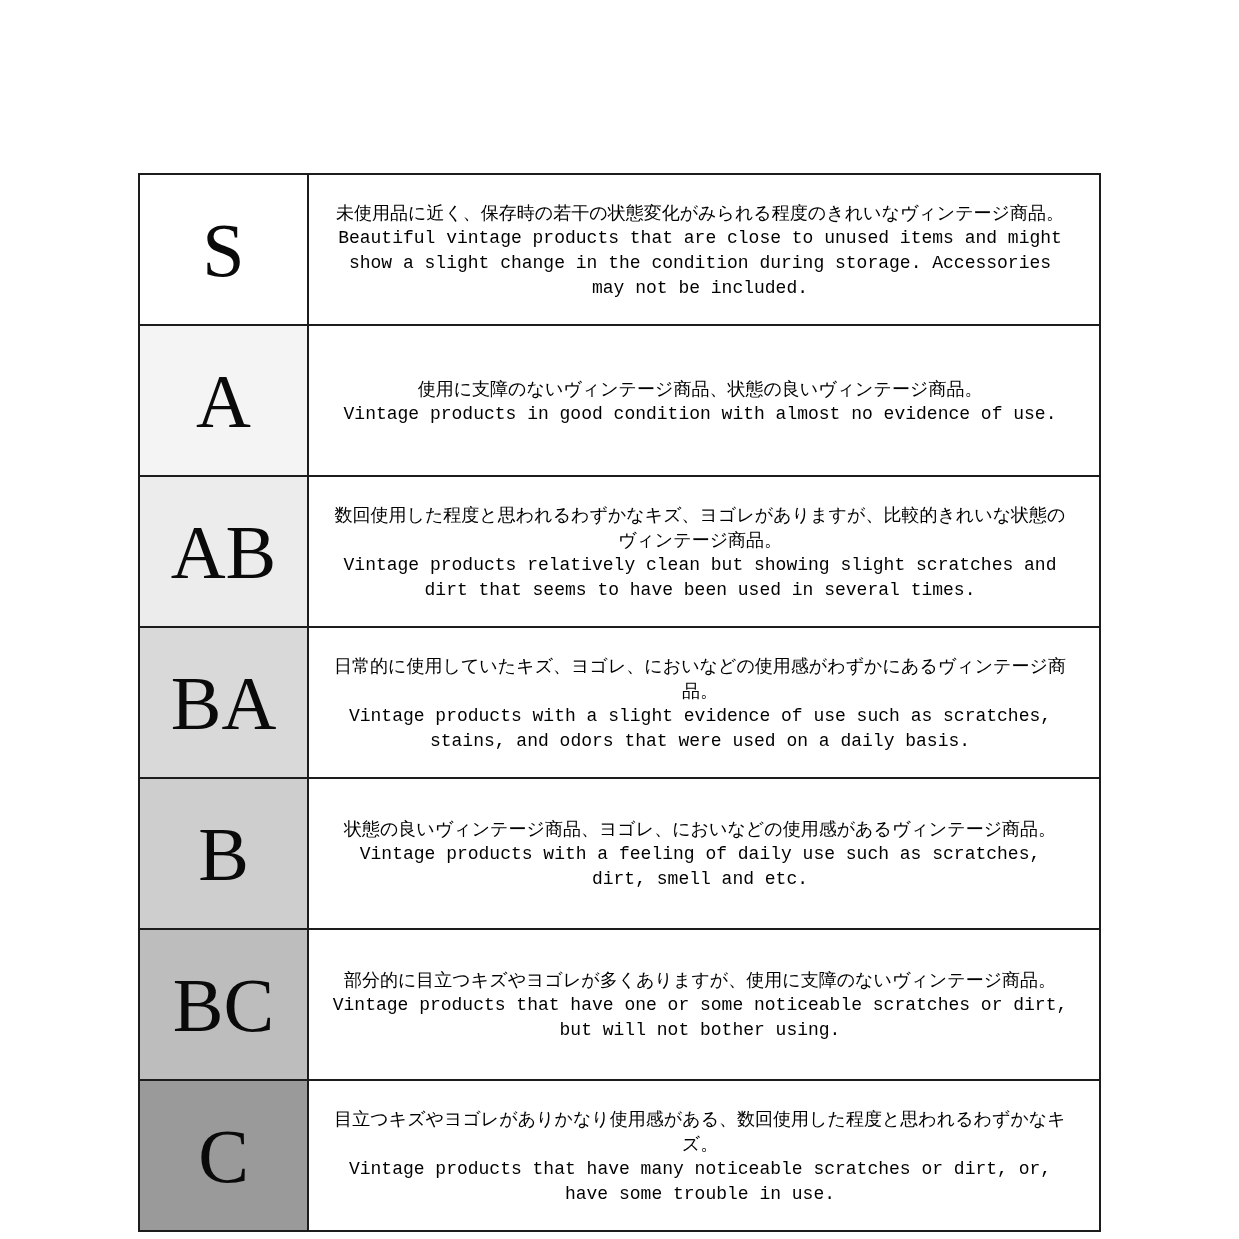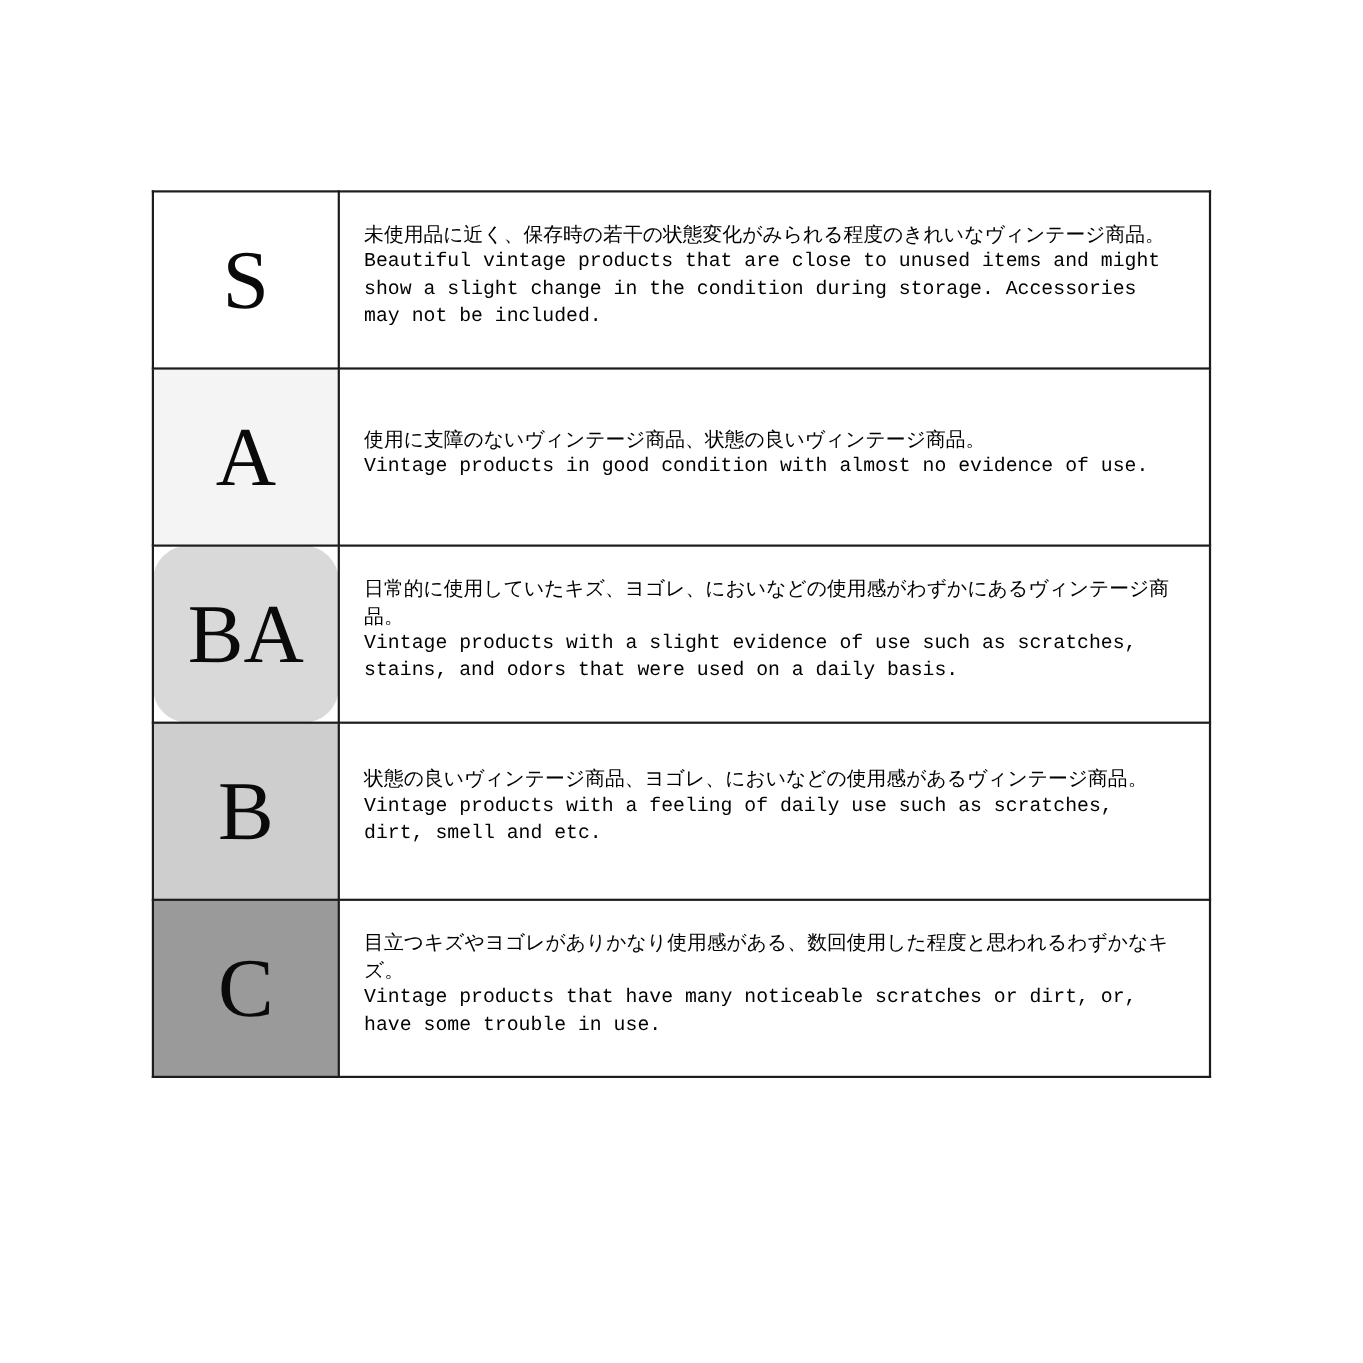--- a/index.html
+++ b/index.html
@@ -33,23 +33,24 @@
   }
   td.grade-cell {
     width: 167px;
     text-align: center;
     font-size: 76px;
     line-height: 1;
     padding: 0;
     color: #0a0a0a;
   }
   td.desc-cell {
-    padding: 14px 30px 22px 22px;
+    padding: 14px 30px 12px 22px;
     font-size: 18px;
     line-height: 25px;
+    text-align: center;
   }
   .jp-text {
     font-family: "Liberation Serif", "DejaVu Serif", serif;
   }
   .en-text {
     font-family: Liberation Mono, monospace;
   }
 </style>
 </head>
 <body>
@@ -65,31 +66,45 @@
         </td>
       </tr>
       <tr>
         <td class="grade-cell" style="background-color: rgb(244, 244, 244);">A</td>
         <td class="desc-cell">
           <div class="jp-text">使用に支障のないヴィンテージ商品、状態の良いヴィンテージ商品。</div>
           <div class="en-text">Vintage products in good condition with almost no evidence of use.</div>
         </td>
       </tr>
       <tr>
-        <td class="grade-cell" style="background-color: rgb(217, 217, 217); border-radius: 32px;">BA</td>
+        <td class="grade-cell" style="background-color: rgb(236, 236, 236);">AB</td>
+        <td class="desc-cell">
+          <div class="jp-text">数回使用した程度と思われるわずかなキズ、ヨゴレがありますが、比較的きれいな状態のヴィンテージ商品。</div>
+          <div class="en-text">Vintage products relatively clean but showing slight scratches and dirt that seems to have been used in several times.</div>
+        </td>
+      </tr>
+      <tr>
+        <td class="grade-cell" style="background-color: rgb(217, 217, 217);">BA</td>
         <td class="desc-cell">
           <div class="jp-text">日常的に使用していたキズ、ヨゴレ、においなどの使用感がわずかにあるヴィンテージ商品。</div>
           <div class="en-text">Vintage products with a slight evidence of use such as scratches, stains, and odors that were used on a daily basis.</div>
         </td>
       </tr>
       <tr>
         <td class="grade-cell" style="background-color: rgb(206, 206, 206);">B</td>
         <td class="desc-cell">
           <div class="jp-text">状態の良いヴィンテージ商品、ヨゴレ、においなどの使用感があるヴィンテージ商品。</div>
           <div class="en-text">Vintage products with a feeling of daily use such as scratches, dirt, smell and etc.</div>
+        </td>
+      </tr>
+      <tr>
+        <td class="grade-cell" style="background-color: rgb(189, 189, 189);">BC</td>
+        <td class="desc-cell">
+          <div class="jp-text">部分的に目立つキズやヨゴレが多くありますが、使用に支障のないヴィンテージ商品。</div>
+          <div class="en-text">Vintage products that have one or some noticeable scratches or dirt, but will not bother using.</div>
         </td>
       </tr>
       <tr>
         <td class="grade-cell" style="background-color: rgb(154, 154, 154);">C</td>
         <td class="desc-cell">
           <div class="jp-text">目立つキズやヨゴレがありかなり使用感がある、数回使用した程度と思われるわずかなキズ。</div>
           <div class="en-text">Vintage products that have many noticeable scratches or dirt, or, have some trouble in use.</div>
         </td>
       </tr>
     </tbody>

